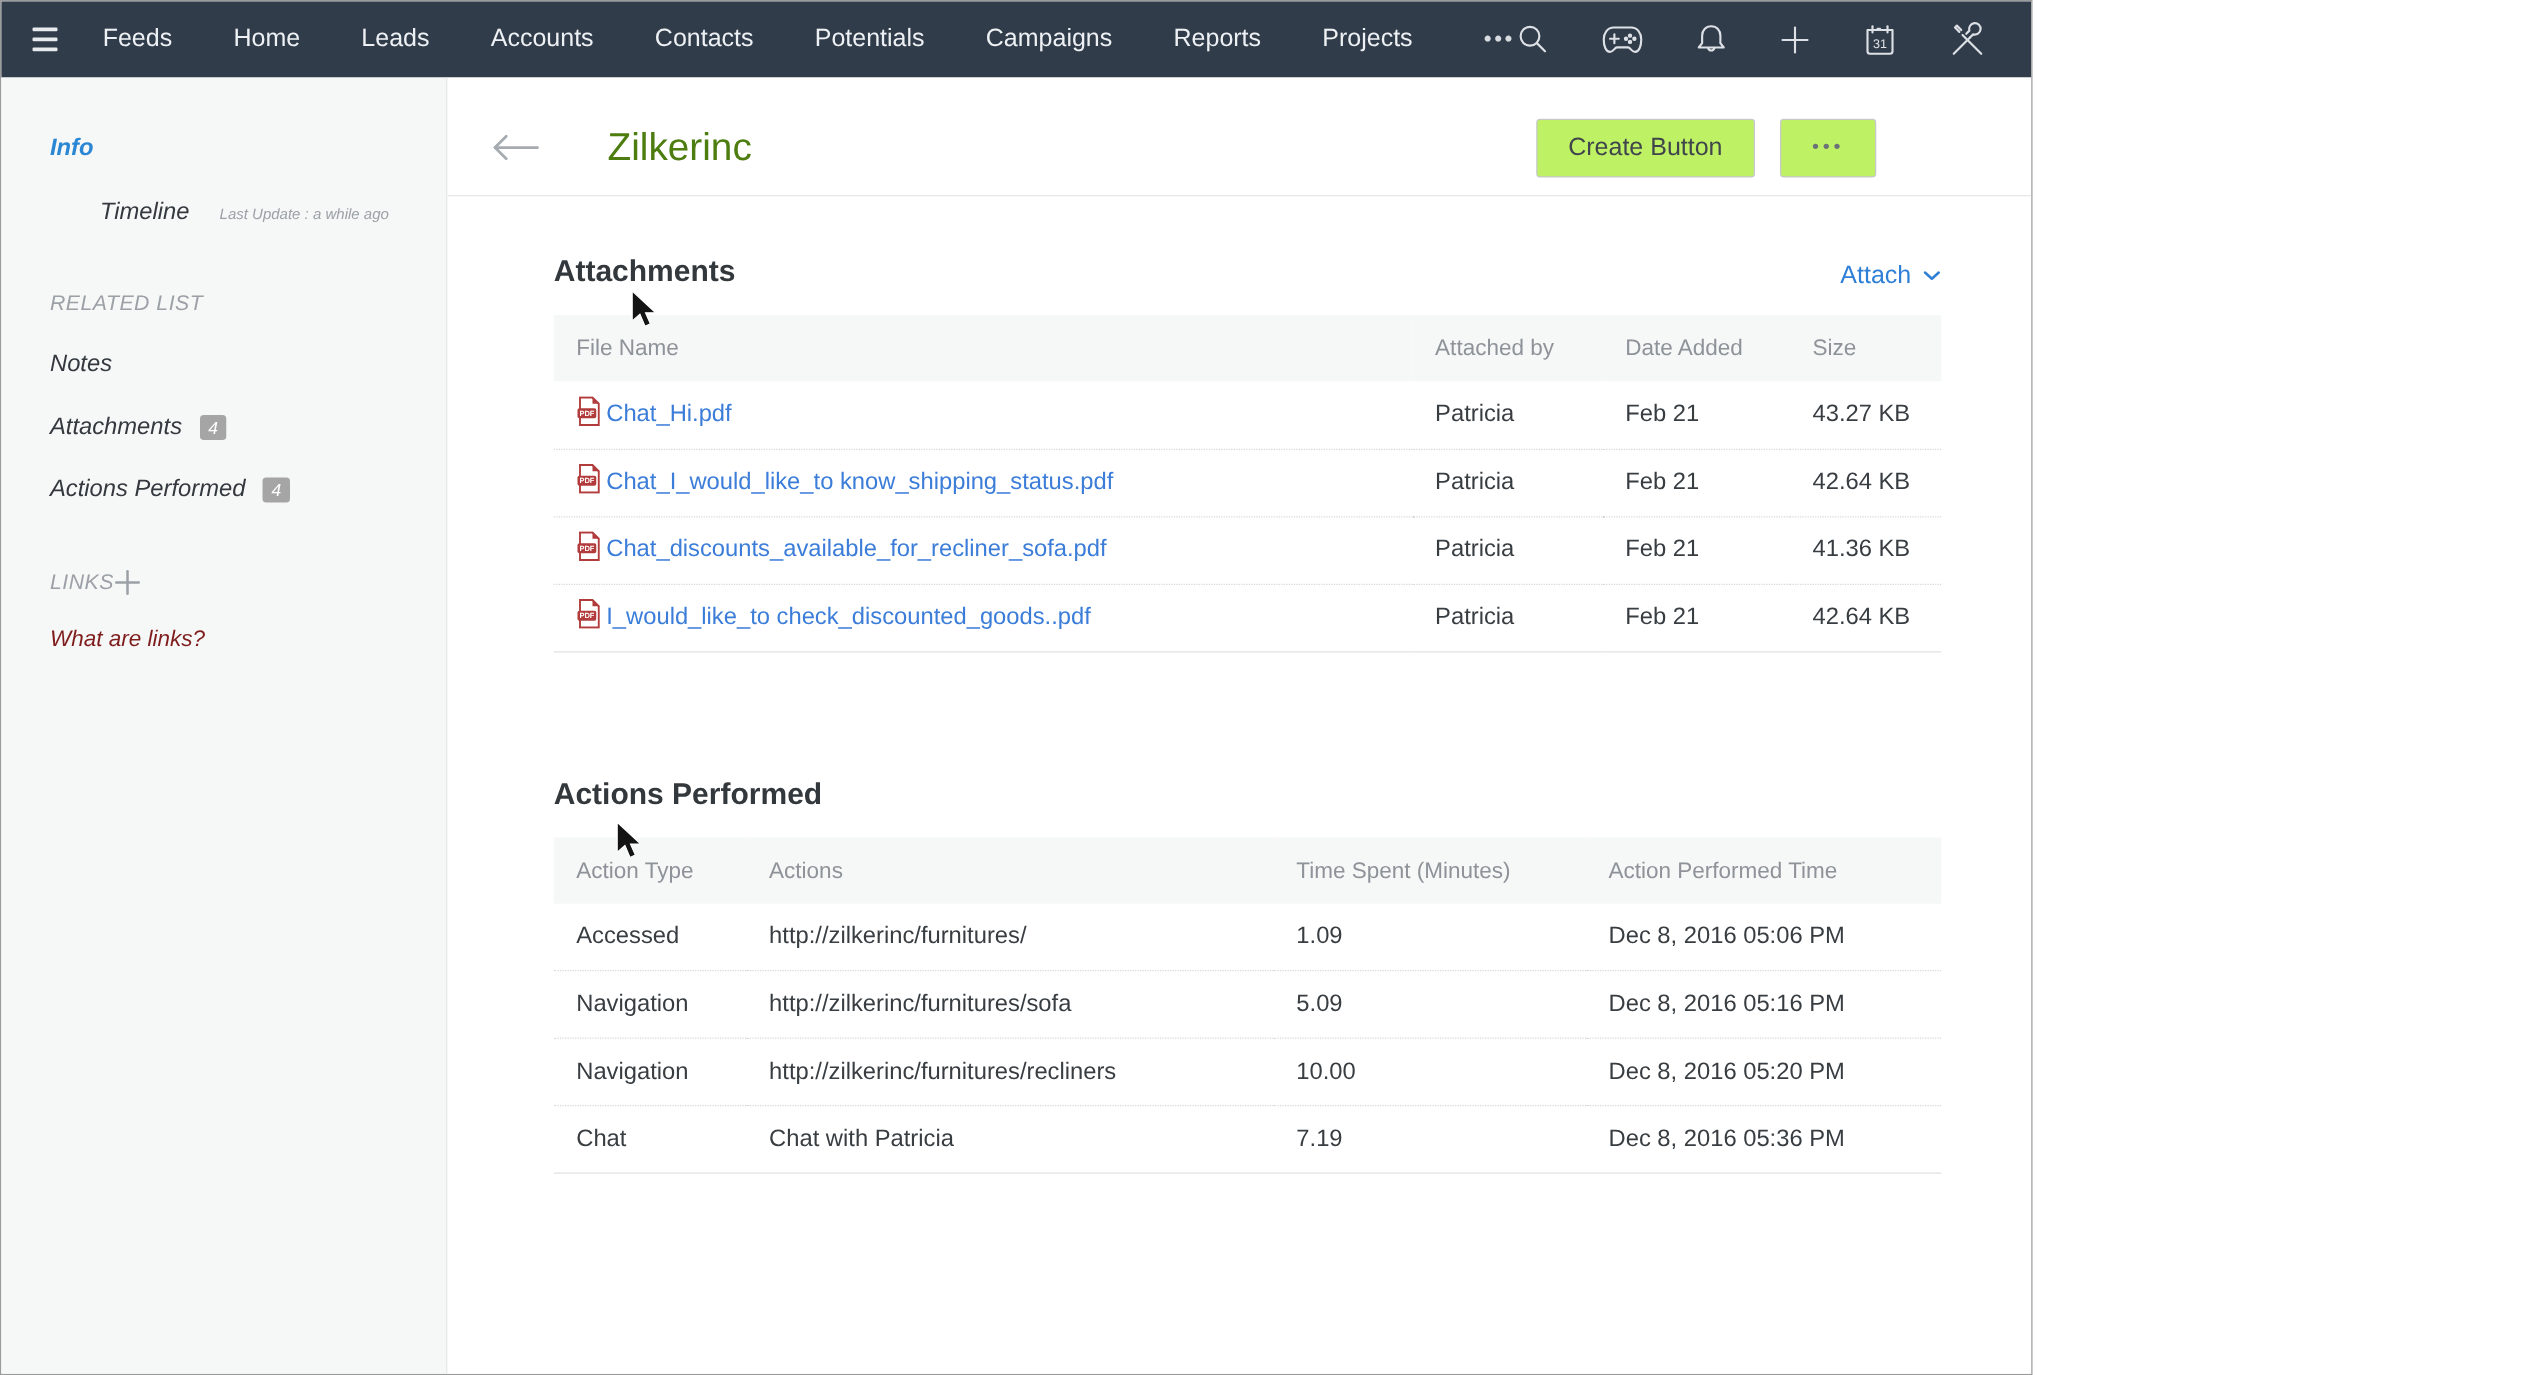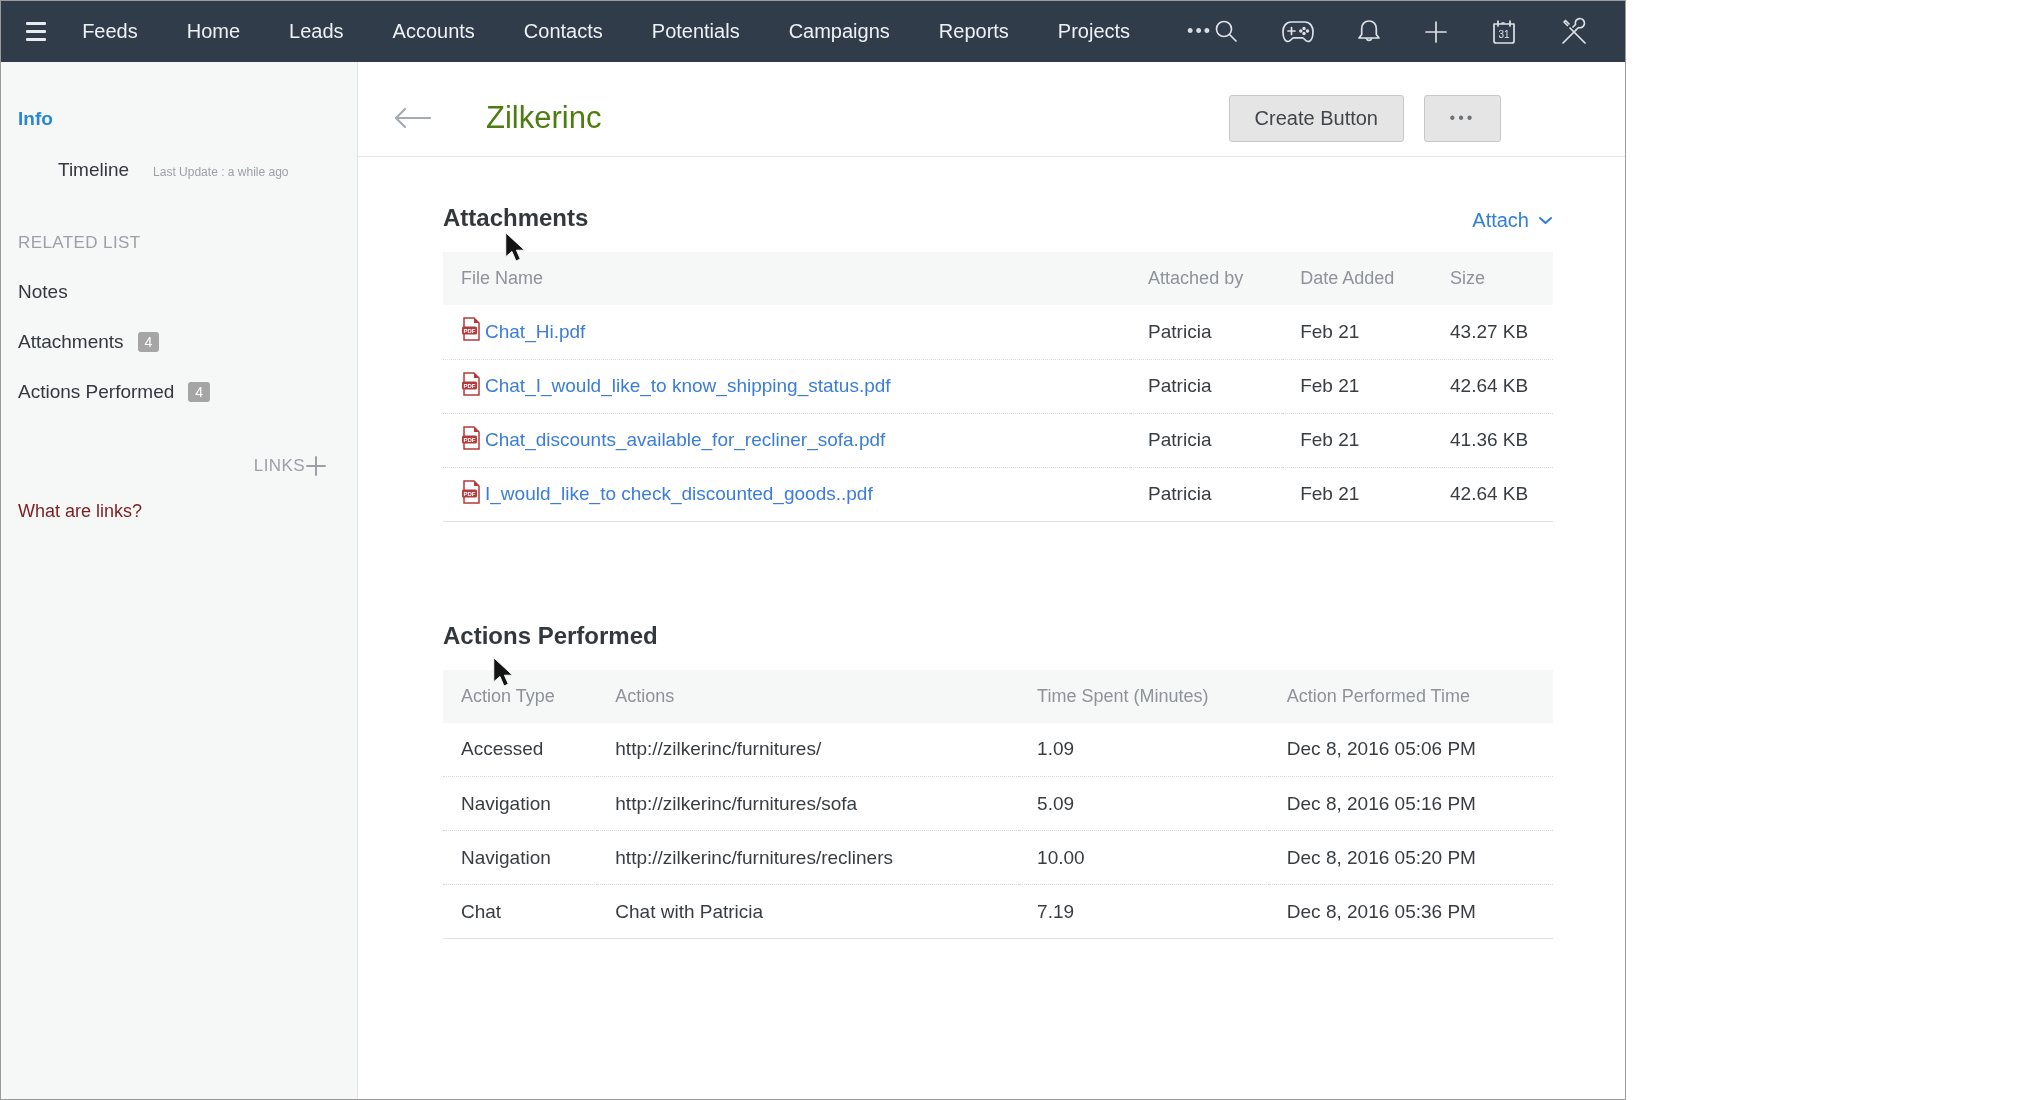--- a/index.html
+++ b/index.html
@@ -16,41 +16,41 @@
   .nav-overflow { color:#d8dce1; font-size:18px; letter-spacing:2px; cursor:pointer; margin-left:8px; }
   .nav-spacer { flex:1; }
   .nav-icons { display:flex; align-items:center; gap:41px; }
   .icon-btn { display:inline-flex; cursor:pointer; }
   .icon-btn svg { stroke:#dde1e6; fill:none; stroke-width:1.7; stroke-linecap:round; stroke-linejoin:round; }
 
   
   .layout { display:flex; height:1039px; }
 
   
-  .sidebar { width:357px; min-width:357px; background:#f6f7f7; border-right:1px solid #e3e3e3; padding:46px 30px 0 17px; }
+  .sidebar { width:357px; min-width:357px; background:#f6f7f7; border-right:1px solid #e3e3e3; padding:46px 30px 0 39px;font-style:italic; }
   .side-info { color:#2b87d3; font-size:19px; font-weight:700; cursor:pointer; }
   .side-timeline { margin-top:29px; display:flex; align-items:baseline; gap:24px;margin-left:40px; }
   .side-timeline .lbl { color:#33393f; font-size:19px; cursor:pointer; }
   .muted { color:#9ba1a7; }
   .side-timeline .meta { font-size:12px; }
   .side-section-title { color:#9ba1a7; font-size:17px; letter-spacing:.4px; }
   .t-related { margin-top:52px; }
   .side-item { margin-top:28px; color:#33393f; font-size:19px; cursor:pointer; display:flex; align-items:center; }
   .badge { background:#a5a5a5; color:#fff; font-size:14px; border-radius:3px; padding:3px 7px; margin-left:14px; line-height:1; }
-  .side-links-row { margin-top:52px; display:flex; align-items:center; justify-content:flex-end; }
+  .side-links-row { margin-top:52px; display:flex; align-items:center; justify-content:flex-start; }
   .plus-ico svg { stroke:#9ba1a7; stroke-width:2; }
   .side-help { margin-top:24px; font-size:18px; color:#7f1d1d; cursor:pointer; }
 
   
   .content { flex:1; position:relative; background:#fff; }
   .content-header { height:95px; display:flex; align-items:center; padding:18px 124px 0 36px; border-bottom:1px solid #e7e7e7; }
   .back-arrow { display:inline-flex; cursor:pointer; }
   .page-title { font-size:31px; font-weight:400; color:#4d7c0f; margin-left:54px; }
   .hdr-spacer { flex:1; }
-  .btn { background:#e5e5e5; border:1px solid #c6c8ca; border-radius:3px; height:47px; font-size:20px; color:#40454c; cursor:pointer; font-family:inherit; }
+  .btn { background:#bef264; border:1px solid #c6c8ca; border-radius:3px; height:47px; font-size:20px; color:#40454c; cursor:pointer; font-family:inherit; }
   .btn-create { padding:0 25px; }
   .btn-more { width:77px; margin-left:20px; color:#6d7278; font-size:16px; letter-spacing:3px; }
 
   .content-body { padding:0 72px 0 85px; }
   .section-head { display:flex; align-items:flex-end; justify-content:space-between; }
   .sec-attachments .section-head { margin-top:47px; }
   .sec-actions { margin-top:100px; }
   h2.sec-title { font-size:24px; font-weight:700; color:#33383d; }
   .attach-link { color:#2f7fd6; font-size:20px; display:inline-flex; align-items:center; gap:9px; cursor:pointer; }
   .attach-link svg { stroke:#2f7fd6; fill:none; stroke-width:2; stroke-linecap:round; stroke-linejoin:round; }

